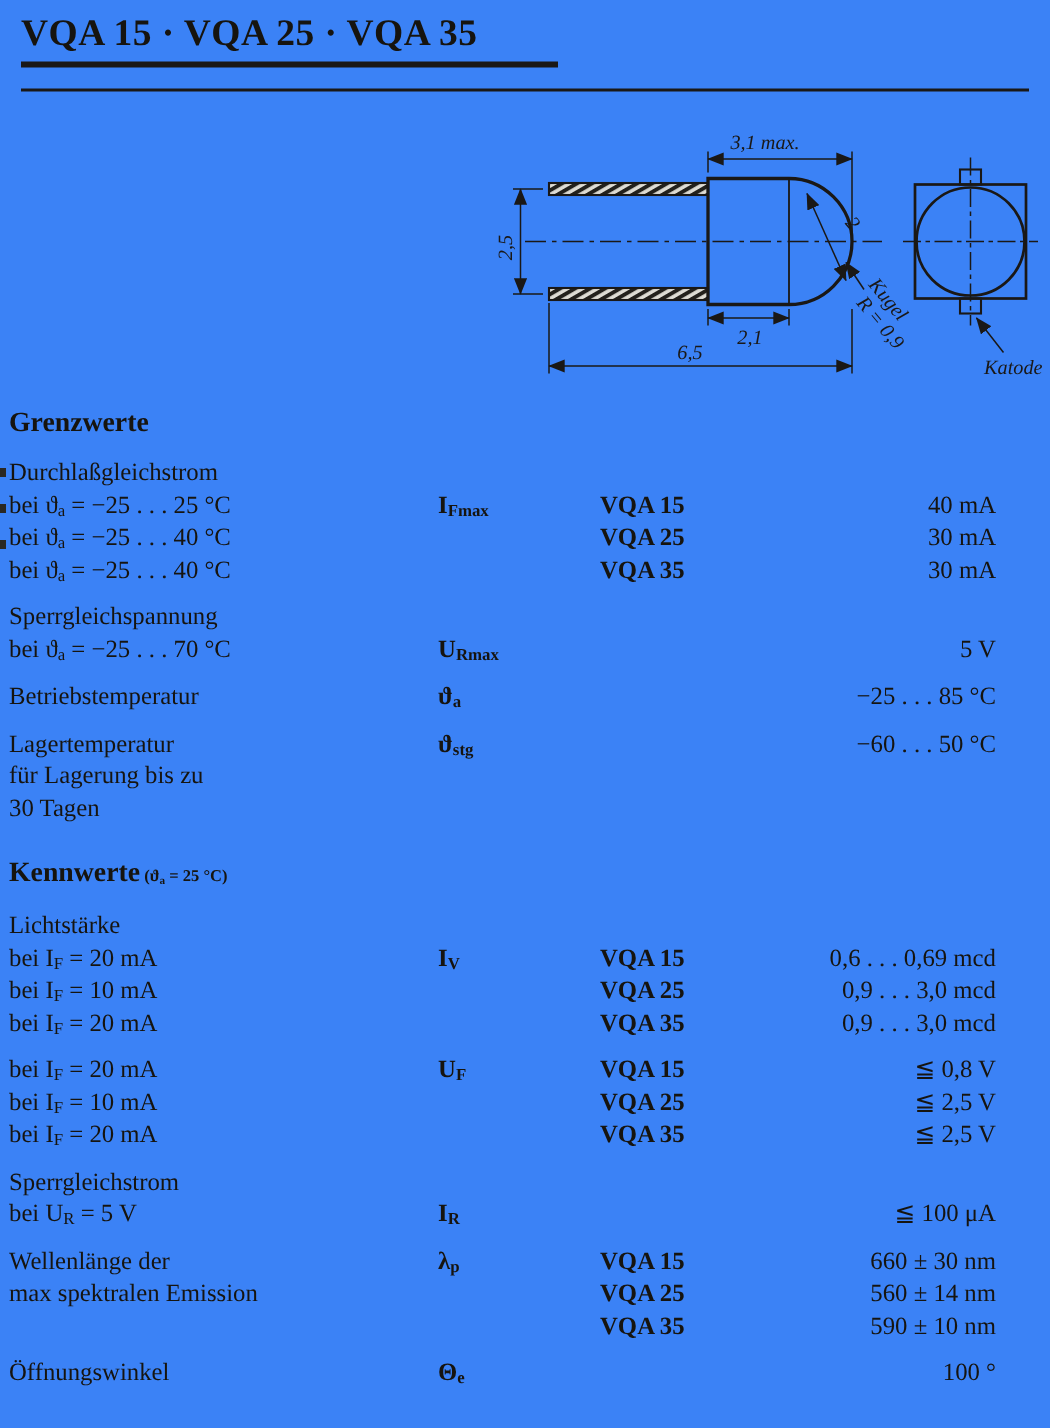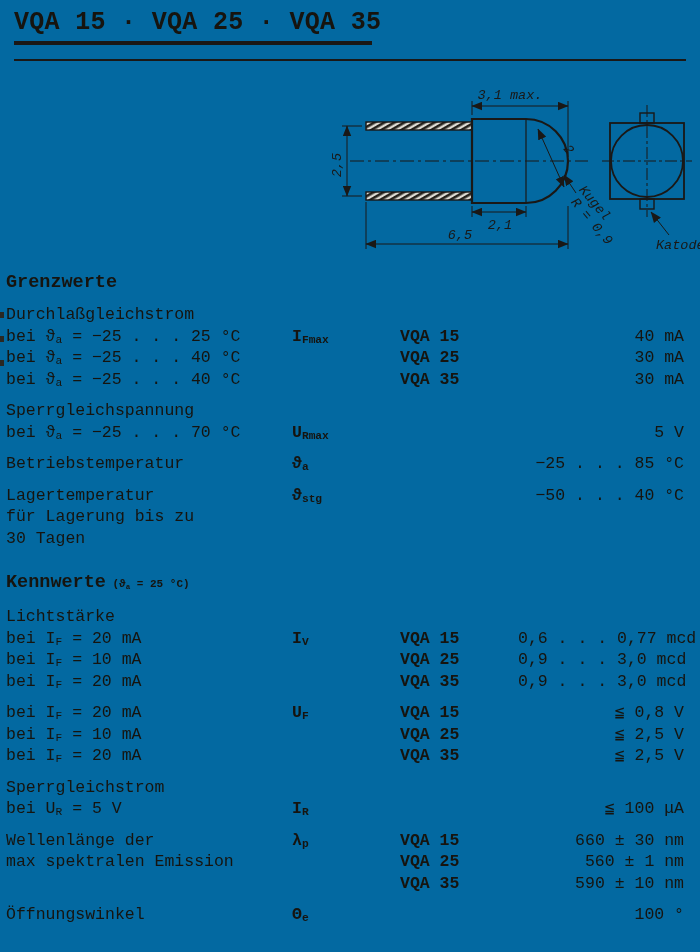--- a/index.html
+++ b/index.html
@@ -1,22 +1,22 @@
 <!DOCTYPE html>
 <html><head>
 <meta charset="utf-8">
 <style>
   * { box-sizing: border-box; }
   html, body { margin: 0; padding: 0; }
   body { background: #d8d7d3; }
 
   .page {
     width: 700px; height: 952px; margin: 0 auto; position: relative; overflow: hidden;
-    background: #0369a1; color: #16140f;
-    font-family: Liberation Mono, monospace;
+    background: #3b82f6; color: #16140f;
+    font-family: Liberation Serif, serif;
   }
 
   .page-header { padding: 8px 14px 0 14px; }
   .page-title { margin: 0; font-size: 25px; line-height: 30px; font-weight: 700; letter-spacing: .3px; }
   .title-rule { width: 358px; height: 4px; background: #1a1816; margin-top: 3px; }
   .header-rule { height: 2px; background: #1a1816; margin: 14px 14px 0 14px; }
 
   .drawing { margin: 14px; height: 182px; }
   .drawing svg { display: block; }
   .drawing text { font-family: inherit; font-style: italic; font-size: 13.5px; fill: #1a1816; }
@@ -24,21 +24,21 @@
   .spec-sections { padding-left: 6px; }
   .section-heading { margin: 12px 0 0 0; font-size: 18.5px; line-height: 23px; font-weight: 700; }
   .spec-section + .spec-section > .section-heading { margin-top: 22px; }
   .heading-note { font-weight: 700; font-size: 11px; }
 
   .spec-block { margin-top: 10px; }
   .block-title, .spec-row { font-size: 16.5px; line-height: 21.5px; }
   .spec-row { display: grid; grid-template-columns: 286px 108px 118px 1fr; min-height: 21.5px; }
   .cell-symbol { font-weight: 700; }
   .cell-type { font-weight: 700; }
-  .cell-value { text-align: right; padding-right: 16px; white-space: nowrap; }
+  .cell-value { text-align: right; padding-right: 36px; white-space: nowrap; }
 
   sub { font-size: 68%; vertical-align: baseline; position: relative; bottom: -0.22em; line-height: 0; }
 
   .scan-mark { position: absolute; left: 0; width: 4px; height: 6px; background: #2a2823; }
 </style>
 </head>
 <body>
 
 <div class="page">
 
@@ -151,21 +151,21 @@
             <div class="cell-symbol">ϑ<sub>a</sub></div>
             <div class="cell-type"></div>
             <div class="cell-value">−25 . . . 85 °C</div>
           </div>
         </div>
         <div class="spec-block">
           <div class="spec-row">
             <div class="cell-condition">Lagertemperatur</div>
             <div class="cell-symbol">ϑ<sub>stg</sub></div>
             <div class="cell-type"></div>
-            <div class="cell-value">−50 . . . 40 °C</div>
+            <div class="cell-value">−60 . . . 50 °C</div>
           </div>
           <div class="spec-row">
             <div class="cell-condition">für Lagerung bis zu</div>
             <div class="cell-symbol"></div>
             <div class="cell-type"></div>
             <div class="cell-value"></div>
           </div>
           <div class="spec-row">
             <div class="cell-condition">30 Tagen</div>
             <div class="cell-symbol"></div>
@@ -175,21 +175,21 @@
         </div>
       </section>
       <section class="spec-section">
         <h2 class="section-heading"><span>Kennwerte</span><span class="heading-note"> (ϑ<sub>a</sub> = 25 °C)</span></h2>
         <div class="spec-block">
           <div class="block-title">Lichtstärke</div>
           <div class="spec-row">
             <div class="cell-condition">bei I<sub>F</sub> = 20 mA</div>
             <div class="cell-symbol">I<sub>V</sub></div>
             <div class="cell-type">VQA 15</div>
-            <div class="cell-value">0,6 . . . 0,77 mcd</div>
+            <div class="cell-value">0,6 . . . 0,69 mcd</div>
           </div>
           <div class="spec-row">
             <div class="cell-condition">bei I<sub>F</sub> = 10 mA</div>
             <div class="cell-symbol"></div>
             <div class="cell-type">VQA 25</div>
             <div class="cell-value">0,9 . . . 3,0 mcd</div>
           </div>
           <div class="spec-row">
             <div class="cell-condition">bei I<sub>F</sub> = 20 mA</div>
             <div class="cell-symbol"></div>
@@ -230,21 +230,21 @@
           <div class="spec-row">
             <div class="cell-condition">Wellenlänge der</div>
             <div class="cell-symbol">λ<sub>p</sub></div>
             <div class="cell-type">VQA 15</div>
             <div class="cell-value">660 ± 30 nm</div>
           </div>
           <div class="spec-row">
             <div class="cell-condition">max spektralen Emission</div>
             <div class="cell-symbol"></div>
             <div class="cell-type">VQA 25</div>
-            <div class="cell-value">560 ± 1 nm</div>
+            <div class="cell-value">560 ± 14 nm</div>
           </div>
           <div class="spec-row">
             <div class="cell-condition"></div>
             <div class="cell-symbol"></div>
             <div class="cell-type">VQA 35</div>
             <div class="cell-value">590 ± 10 nm</div>
           </div>
         </div>
         <div class="spec-block">
           <div class="spec-row">

